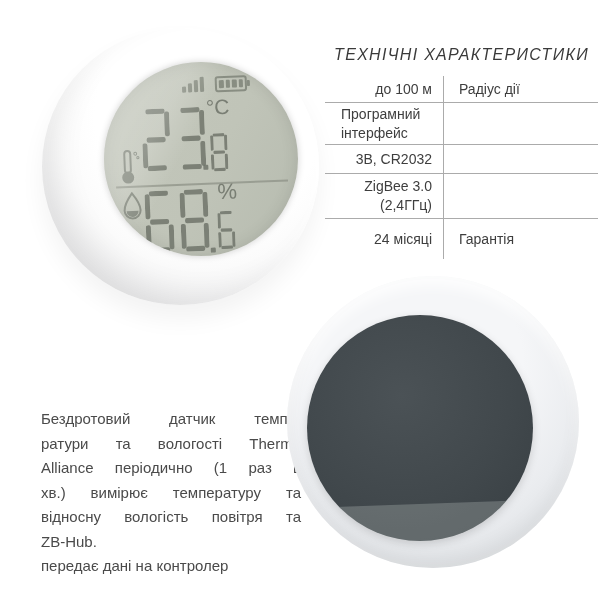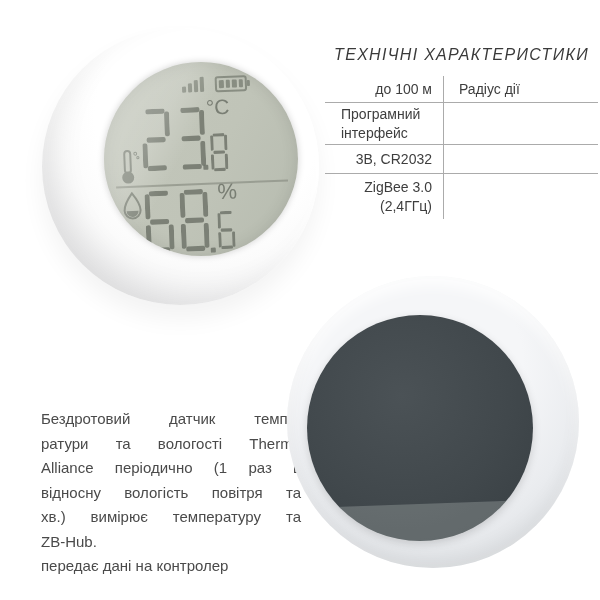--- a/index.html
+++ b/index.html
@@ -194,34 +194,38 @@
 
         <div class="spec-row">
           <div class="cell-v">3В, CR2032</div>
         </div>
 
         <div class="spec-row">
           <div class="cell-v">ZigBee 3.0
 (2,4ГГц)</div>
         </div>
 
+        <div class="spec-row">
+          <div class="cell-v">24 місяці</div>
+          <div class="cell-l">Гарантія</div>
+        </div>
       </div>
   </div>
 
   <div class="desc">
 
       <div class="desc-line">Бездротовий датчик темпе-</div>
 
       <div class="desc-line">ратури та вологості Thermo</div>
 
       <div class="desc-line">Alliance періодично (1 раз в</div>
 
+      <div class="desc-line">хв.) вимірює температуру та</div>
+
       <div class="desc-line">відносну вологість повітря та</div>
-
-      <div class="desc-line">хв.) вимірює температуру та</div>
 
       <div class="desc-line">ZB-Hub.</div>
 
       <div class="desc-line">передає дані на контролер</div>
     </div>
 
   <div class="device-back">
     <div class="dark-screen">
       <div class="reflection"></div>
     </div>

